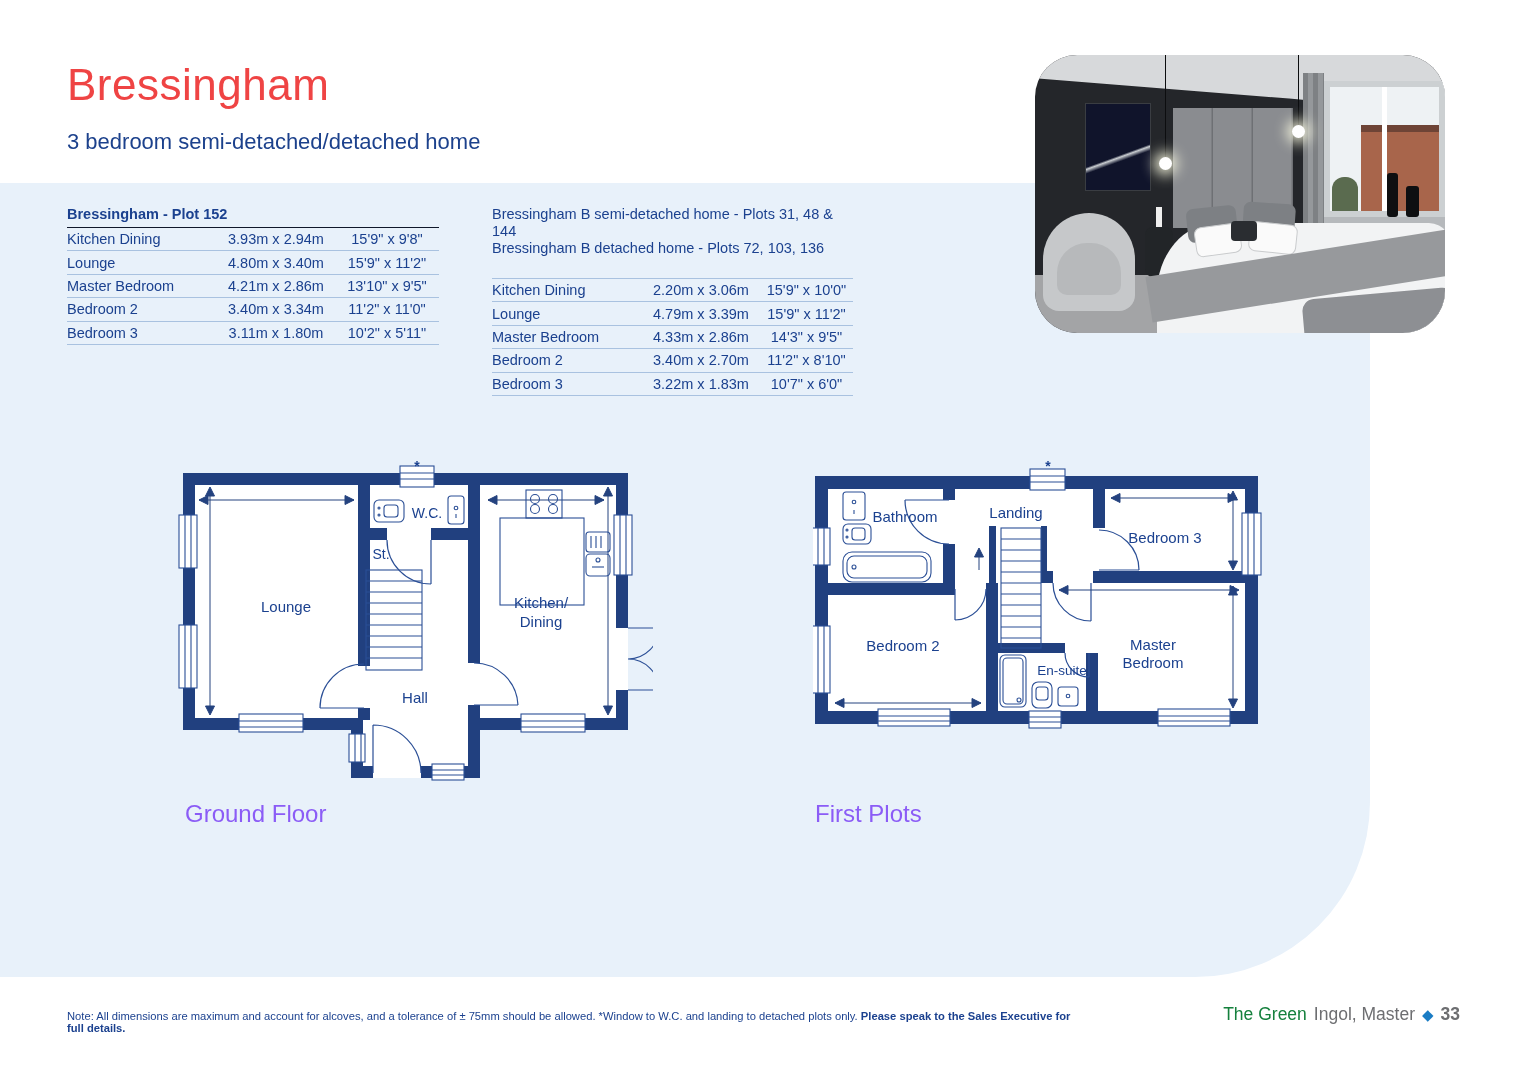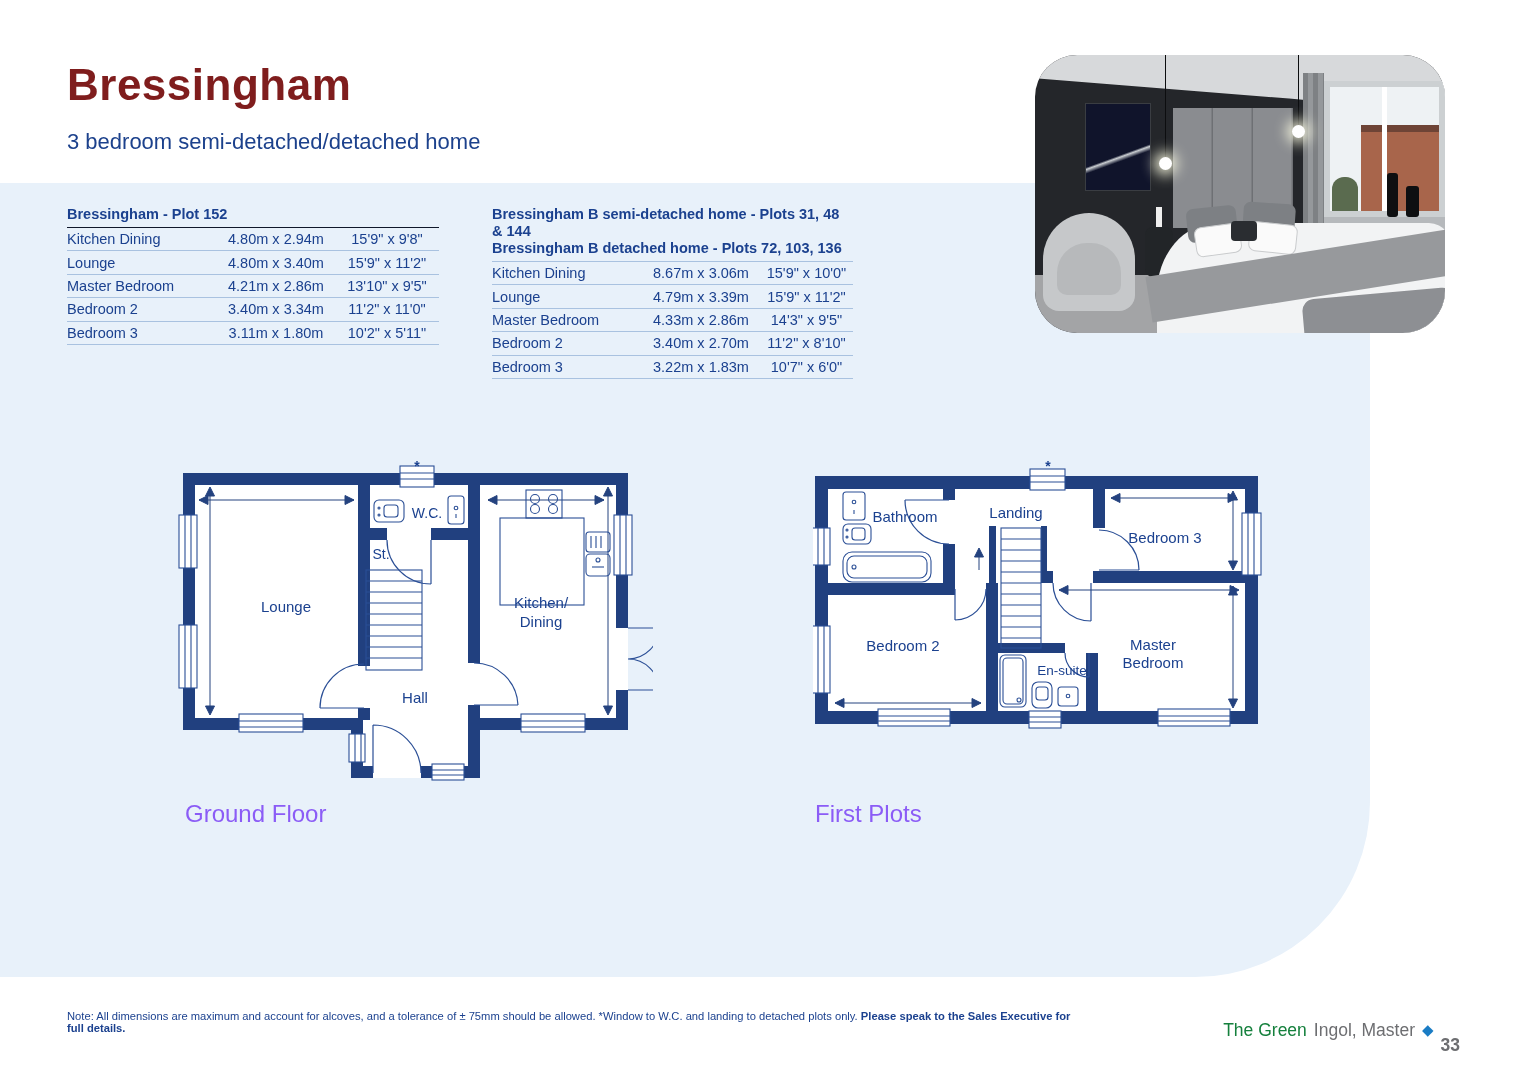--- a/index.html
+++ b/index.html
@@ -2,42 +2,42 @@
 <html><head>
 <meta charset="utf-8">
 <style>
   html,body{margin:0;padding:0;}
   body{
     width:1527px;height:1080px;position:relative;background:#ffffff;
     font-family:"Liberation Sans",sans-serif;overflow:hidden;
   }
   .abs{position:absolute;}
   
-  .page-title{left:67px;top:60px;font-size:44px;font-weight:bold;color:#7f1d1d;letter-spacing:.5px;}
+  .page-title{left:67px;top:60px;font-size:44px;font-weight:normal;color:#ef4444;letter-spacing:.5px;}
   .page-subtitle{left:67px;top:129px;font-size:22px;color:#1c418c;text-align:center;}
   
   .blue-panel{left:0;top:183px;width:1370px;height:794px;background:#e8f1fa;border-bottom-right-radius:175px;}
   
   .dim-table{font-size:14.5px;color:#1b418f;}
   .dim-table .t-title{font-weight:bold;padding-bottom:5px;border-bottom:1px solid #0f172a;}
-  .dim-table .t-title2{font-weight:bold;line-height:17px;padding-bottom:4px;border-bottom:1px solid #a9c2e0;}
+  .dim-table .t-title2{font-weight:normal;line-height:17px;padding-bottom:21px;border-bottom:1px solid #a9c2e0;}
   .dim-row{display:grid;align-items:center;height:22.4px;border-bottom:1px solid #a9c2e0;}
   .tbl-1{left:67px;top:206px;width:372px;}
   .tbl-1 .dim-row{grid-template-columns:150px 118px 104px;}
   .tbl-2{left:492px;top:206px;width:361px;}
   .tbl-2 .dim-row{grid-template-columns:150px 118px 93px;}
   .c-metric,.c-imp{text-align:center;}
   
   .floor-caption{font-size:24px;color:#8b5cf6;}
   
   .foot-note{left:67px;top:1010px;width:1010px;font-size:11.2px;color:#1b418f;}
   .foot-note b{font-weight:bold;}
   .foot-right{right:67px;top:1004px;font-size:17.5px;color:#6d6e71;display:flex;align-items:center;gap:7px;}
   .foot-right .dev-bold{font-weight:normal;color:#15803d;}
-  .foot-right .pagenum{font-weight:600;margin-top:31px;}
+  .foot-right .pagenum{font-weight:600;}
   .diamond{font-size:15px;color:#1a7cc4;}
   
   .photo{left:1035px;top:55px;width:410px;height:278px;border-radius:42px;overflow:hidden;background:#24262a;}
   .photo *{position:absolute;}
   .ph-ceiling{left:0;top:0;width:100%;height:58px;background:#d7d9db;clip-path:polygon(0 0,100% 0,100% 100%,62% 75%,0 40%);}
   .ph-floor{left:0;bottom:0;width:100%;height:58px;background:#a3a4a6;}
   .ph-art{left:50px;top:48px;width:64px;height:86px;background:linear-gradient(160deg,#10142b 58%,#c9cdd1 60%,#10142b 64%),linear-gradient(20deg,#10142b 70%,#d6dadd 72%,#10142b 75%);background-color:#10142b;border:1px solid #3a3d42;}
   .ph-headboard{left:138px;top:53px;width:120px;height:120px;background:repeating-linear-gradient(90deg,#8a8c90 0 38px,#6e7074 39px 40px),repeating-linear-gradient(0deg,#8a8c90 0 6px,#84868a 6px 9px);}
   .ph-cord1{left:130px;top:0;width:1px;height:104px;background:#0c0d0f;}
   .ph-cord2{left:263px;top:0;width:1px;height:72px;background:#0c0d0f;}
@@ -106,21 +106,21 @@
   <div class="ph-throw"></div>
   <div class="ph-footboard"></div>
   <div class="ph-bulb1"></div>
   <div class="ph-bulb2"></div>
 </div>
 
 <div class="abs dim-table tbl-1">
   <div class="t-title">Bressingham - Plot 152</div>
   <div class="dim-row">
     <span class="c-room">Kitchen Dining</span>
-    <span class="c-metric">4.80m x 2.94m</span>
+    <span class="c-metric">3.93m x 2.94m</span>
     <span class="c-imp">15'9" x 9'8"</span>
   </div>
   <div class="dim-row">
     <span class="c-room">Lounge</span>
     <span class="c-metric">4.80m x 3.40m</span>
     <span class="c-imp">15'9" x 11'2"</span>
   </div>
   <div class="dim-row">
     <span class="c-room">Master Bedroom</span>
     <span class="c-metric">4.21m x 2.86m</span>
@@ -138,21 +138,21 @@
   </div>
 </div>
 
 <div class="abs dim-table tbl-2">
   <div class="t-title2">
     <div>Bressingham B semi-detached home - Plots 31, 48 &amp; 144</div>
     <div>Bressingham B detached home - Plots 72, 103, 136</div>
   </div>
   <div class="dim-row">
     <span class="c-room">Kitchen Dining</span>
-    <span class="c-metric">8.67m x 3.06m</span>
+    <span class="c-metric">2.20m x 3.06m</span>
     <span class="c-imp">15'9" x 10'0"</span>
   </div>
   <div class="dim-row">
     <span class="c-room">Lounge</span>
     <span class="c-metric">4.79m x 3.39m</span>
     <span class="c-imp">15'9" x 11'2"</span>
   </div>
   <div class="dim-row">
     <span class="c-room">Master Bedroom</span>
     <span class="c-metric">4.33m x 2.86m</span>

